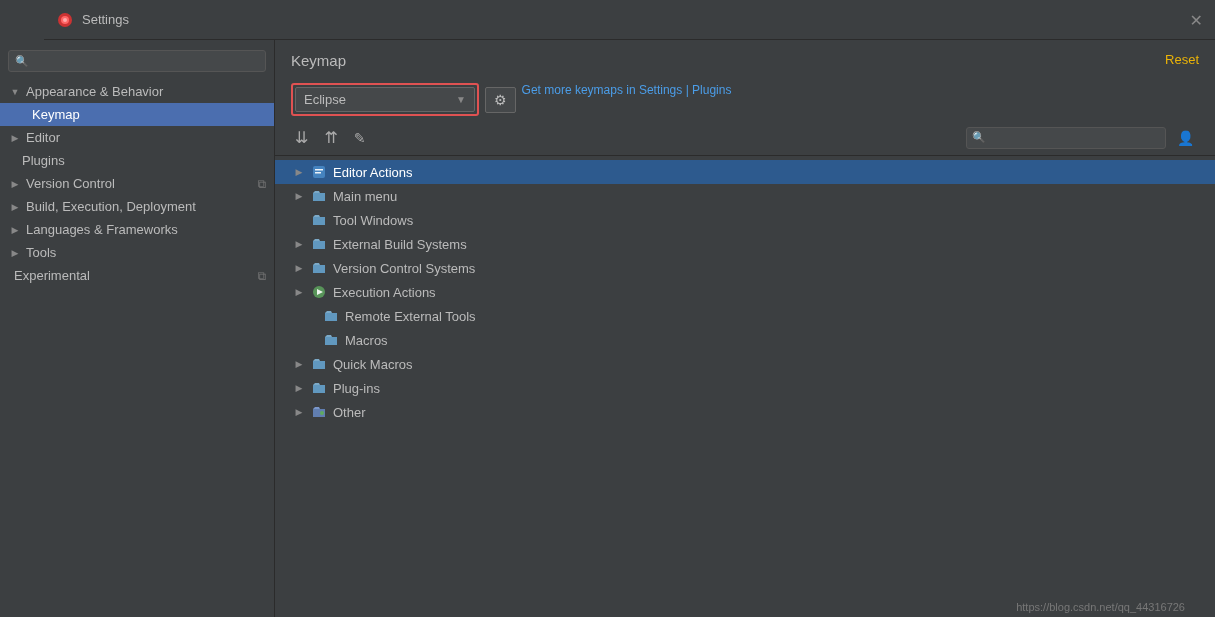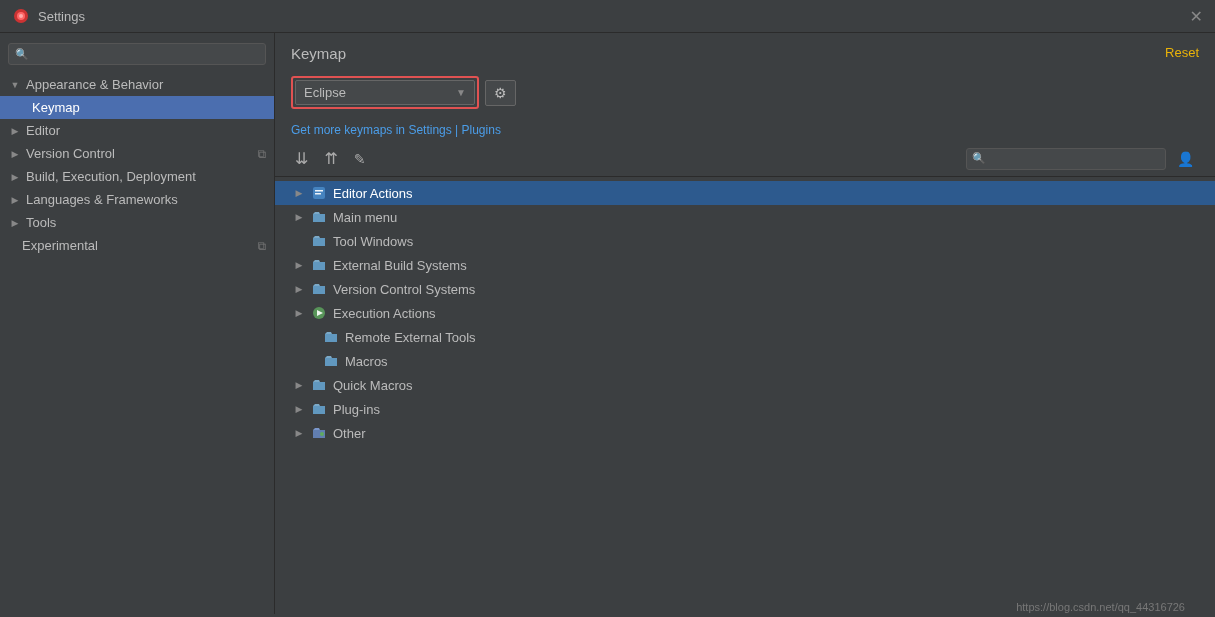--- a/index.html
+++ b/index.html
@@ -10,26 +10,27 @@
       color: #bbb;
       width: 1215px;
       height: 617px;
       overflow: hidden;
       position: relative;
     }
 
     
     .title-bar {
       background: #3c3f41;
-      height: 33px;
+      height: 40px;
       display: flex;
       align-items: center;
       padding: 0 12px;
       border-bottom: 1px solid #2b2b2b;
       position: relative;
+      margin-left: 44px;
     }
     .title-bar-icon {
       width: 18px;
       height: 18px;
       margin-right: 8px;
       display: flex;
       align-items: center;
       justify-content: center;
     }
     .title-bar-title {
@@ -140,22 +141,22 @@
     .reset-link {
       color: #eab308;
       cursor: pointer;
       font-size: 13px;
     }
 
     
     .keymap-row {
       padding: 6px 16px 4px 16px;
       display: flex;
-      flex-direction: column;
-      gap: 14px;
+      flex-direction: row;
+      gap: 6px;
     }
 
     .keymap-select-row {
       display: flex;
       align-items: center;
       gap: 6px;
     }
 
     .keymap-dropdown-wrapper {
       border: 2px solid #e05252;
@@ -328,20 +329,23 @@
 
     <div class="sidebar-item active" style="padding-left: 32px;">
       <span>Keymap</span>
     </div>
 
     <div class="sidebar-item section-header">
       <span class="sidebar-arrow">▶</span>
       <span>Editor</span>
     </div>
 
+    <div class="sidebar-item" style="padding-left: 22px;">
+      <span>Plugins</span>
+    </div>
 
     <div class="sidebar-item section-header">
       <span class="sidebar-arrow">▶</span>
       <span>Version Control</span>
       <span class="sidebar-copy-icon">⧉</span>
     </div>
 
     <div class="sidebar-item section-header">
       <span class="sidebar-arrow">▶</span>
       <span>Build, Execution, Deployment</span>
@@ -350,21 +354,21 @@
     <div class="sidebar-item section-header">
       <span class="sidebar-arrow">▶</span>
       <span>Languages &amp; Frameworks</span>
     </div>
 
     <div class="sidebar-item section-header">
       <span class="sidebar-arrow">▶</span>
       <span>Tools</span>
     </div>
 
-    <div class="sidebar-item" style="padding-left: 22px;">
+    <div class="sidebar-item" style="padding-left: 14px;">
       <span>Experimental</span>
       <span class="sidebar-copy-icon">⧉</span>
     </div>
   </div>
 
   <div class="content-area">
 
     <div class="content-header">
       <span class="content-title">Keymap</span>
       <span class="reset-link">Reset</span>

